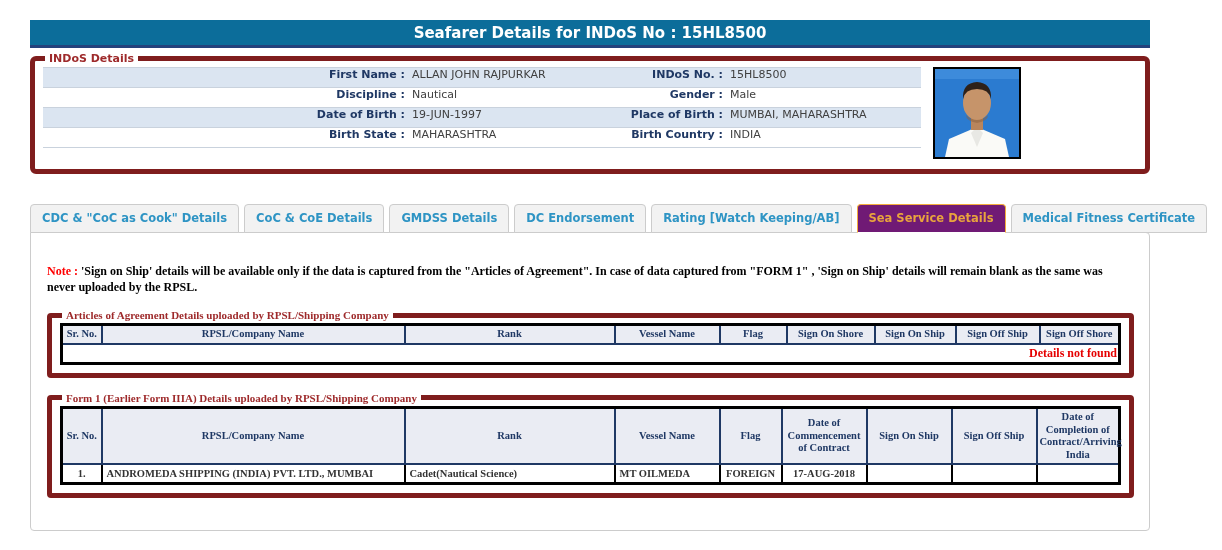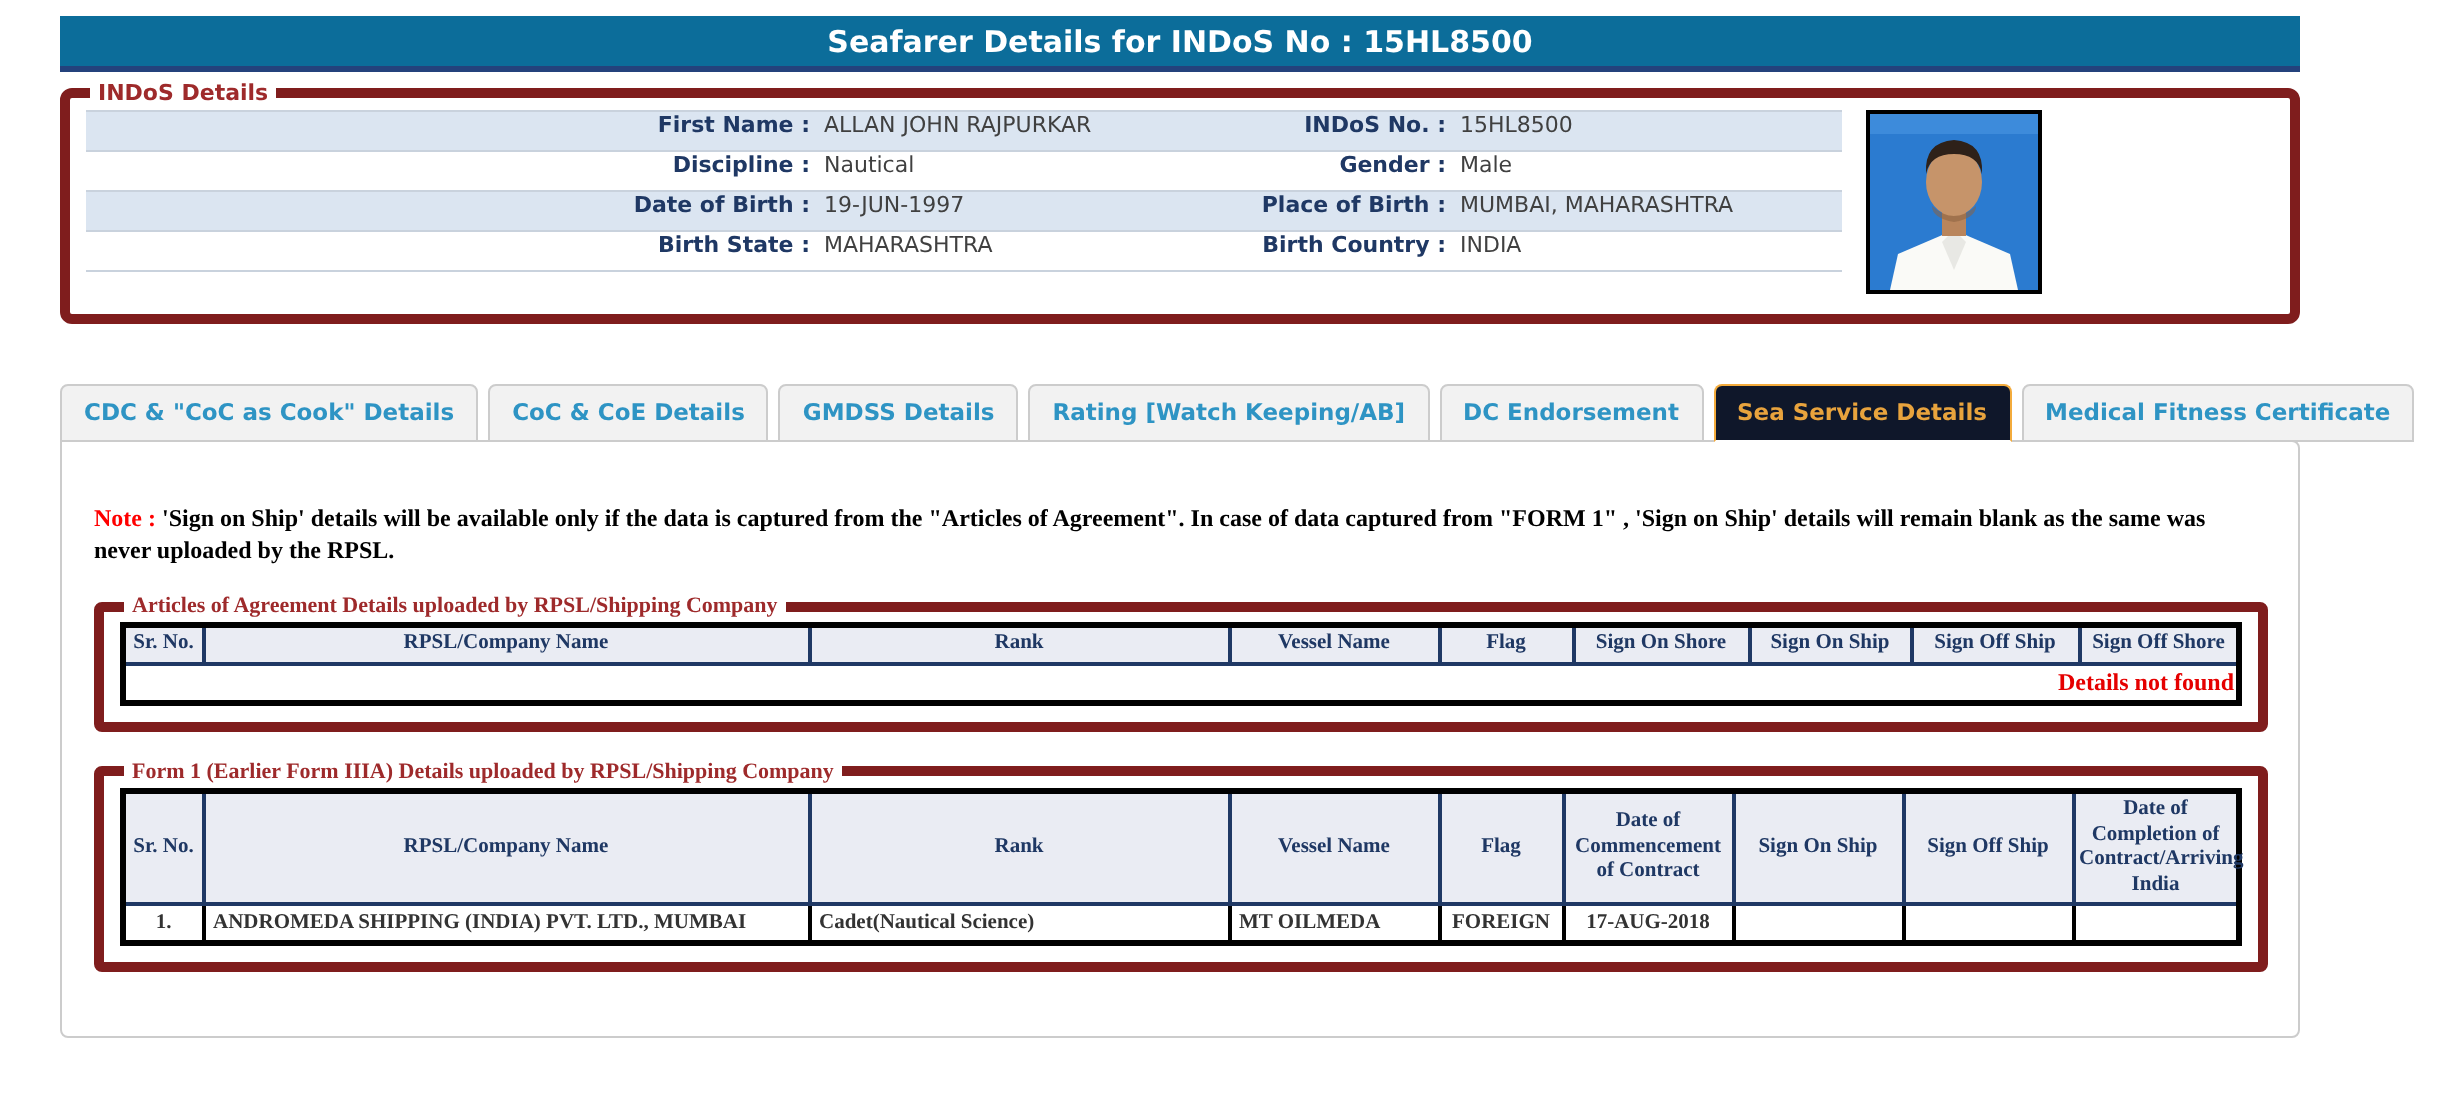--- a/index.html
+++ b/index.html
@@ -1,21 +1,21 @@
 <!DOCTYPE html>
 <html><head>
 <meta charset="utf-8">
 <style>
   * { box-sizing: border-box; }
   body {
     margin: 0; background: #fff;
     font-family: "DejaVu Sans", "Liberation Sans", sans-serif;
     width: 1222px; height: 550px; overflow: hidden;
   }
-  .page { width: 1120px; margin: 8px 0 0 30px; }
+  .page { width: 1120px; margin: 20px 0 0 30px; }
 
   
   .title-bar {
     background: #0C6D9A; border-bottom: 3px solid #24427C;
     color: #fff; text-align: center; font-weight: bold;
     font-size: 15px; padding: 4px 0 3px;
   }
 
   
   fieldset { border: 5px solid #7f1d1d; border-radius: 6px; margin: 0; }
@@ -43,21 +43,21 @@
 
   
   .tabs { display: flex; gap: 5px; margin-top: 30px; margin-bottom: -1px; position: relative; z-index: 2; }
   .tab {
     background: #F2F2F2; border: 1px solid #CCCCCC;
     border-radius: 4px 4px 0 0; padding: 6px 11px 7px;
     font-size: 11.5px; font-weight: bold; color: #2E94C4;
     cursor: pointer; white-space: nowrap;
   }
   .tab.active {
-    background: #0f172a; border-color: #F3AB3C; border-bottom-color: #fff;
+    background: #701a75; border-color: #F3AB3C; border-bottom-color: #fff;
     color: #E8A33D;
   }
 
   
   .panel {
     border: 1px solid #CCCCCC; border-radius: 0 4px 4px 4px;
     background: #fff; padding: 28px 14px 18px; min-height: 245px; font-family: Liberation Serif, serif;
   }
   .note { font-size: 12px; font-weight: bold; color: #000; line-height: 1.35; margin: 2px 2px 14px; }
   .note-prefix { color: #FF0000; }
@@ -121,22 +121,22 @@
           <path d="M31 46 Q42 56 53 46 Q53 52 42 54 Q31 52 31 46 Z" fill="#8C6242" opacity="0.55"></path>
         </svg>
       </div>
     </div>
   </fieldset>
 
   <div class="tabs">
     <div class="tab">CDC &amp; "CoC as Cook" Details</div>
     <div class="tab">CoC &amp; CoE Details</div>
     <div class="tab">GMDSS Details</div>
+    <div class="tab">DC Endorsement</div>
     <div class="tab">Rating [Watch Keeping/AB]</div>
-    <div class="tab">DC Endorsement</div>
     <div class="tab active">Sea Service Details</div>
     <div class="tab">Medical Fitness Certificate</div>
   </div>
 
   <div class="panel">
 
     <div class="note">
       <span class="note-prefix">Note :</span>
       <span>'Sign on Ship' details will be available only if the data is captured from the "Articles of Agreement". In case of data captured from "FORM 1" , 'Sign on Ship' details will remain blank as the same was never uploaded by the RPSL.</span>
     </div>

